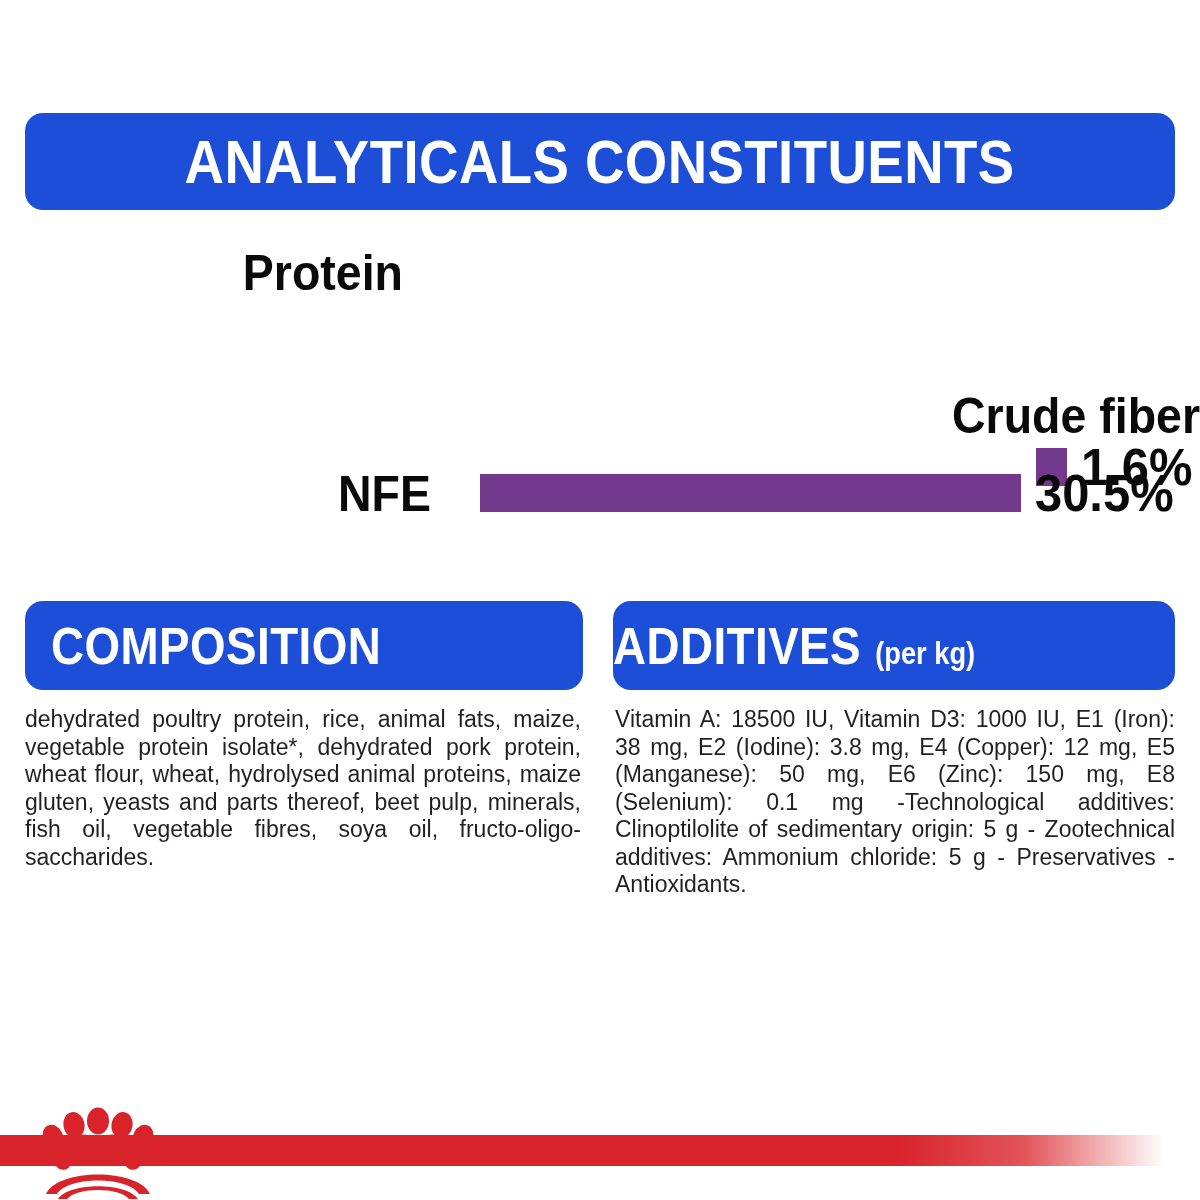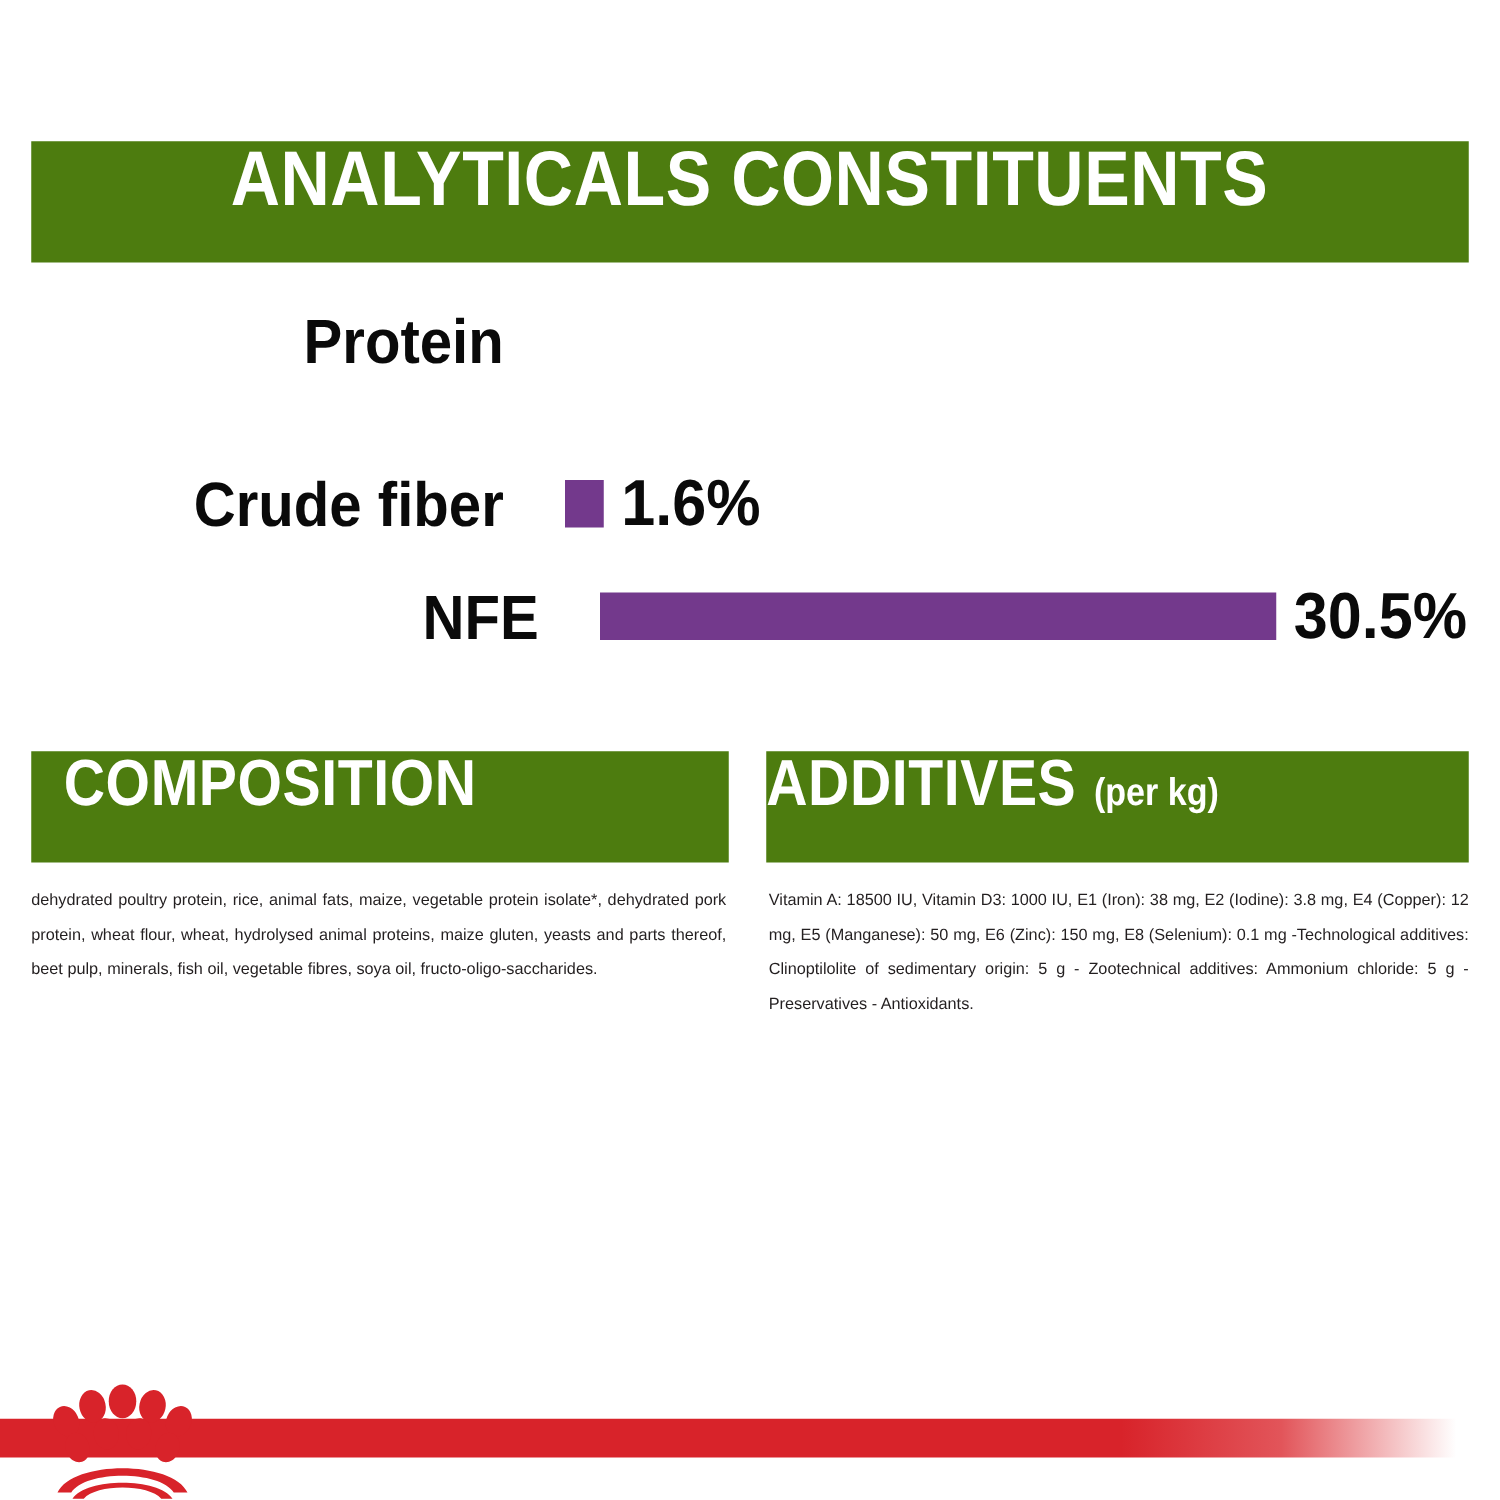--- a/index.html
+++ b/index.html
@@ -17,24 +17,25 @@
     position: relative;
     width: 1200px;
     height: 1200px;
     background: #ffffff;
     overflow: hidden;
   }
 
   
   .banner {
     position: absolute;
-    background: #4d7c0f;
-    display: flex;
-    align-items: flex-start;
+    background: #1d4ed8;
+    display: flex;
+    align-items: center;
     box-sizing: border-box;
+    border-radius: 18px;
   }
   .banner-title {
     color: #ffffff;
     font-family: "Liberation Sans Narrow", "Liberation Sans", sans-serif;
     font-weight: 700;
     letter-spacing: 0.5px;
     line-height: 1;
     white-space: nowrap;
     transform: scaleX(0.86);
     transform-origin: center center;
@@ -141,21 +142,21 @@
     white-space: nowrap;
     transform: scaleX(0.94);
     transform-origin: left center;
   }
 
   
   .body-copy {
     position: absolute;
     font-family: "Liberation Sans", sans-serif;
     font-weight: 400;
-    font-size: 13px;
+    font-size: 23px;
     line-height: 27.5px;
     color: #231f20;
     text-align: justify;
     text-justify: inter-word;
   }
   #copy-composition {
     left: 25px;
     top: 706px;
     width: 556px;
   }
@@ -203,21 +204,21 @@
     <div class="banner-title">ANALYTICALS CONSTITUENTS</div>
   </div>
 
   <div id="chart">
 
     <div class="bar-row" style="top:0px;">
       <div class="bar-label">Protein</div>
     </div>
 
 
-    <div class="bar-row" style="top:131px;">
+    <div class="bar-row" style="top:155px;flex-direction:column;">
       <div class="bar-label">Crude fiber</div>
       <div class="bar-track">
         <div class="bar-fill" style="width:31px;"></div>
         <div class="bar-value">1.6%</div>
       </div>
     </div>
 
     <div class="bar-row" style="top:221px;padding-left:28px;">
       <div class="bar-label">NFE</div>
       <div class="bar-track">

